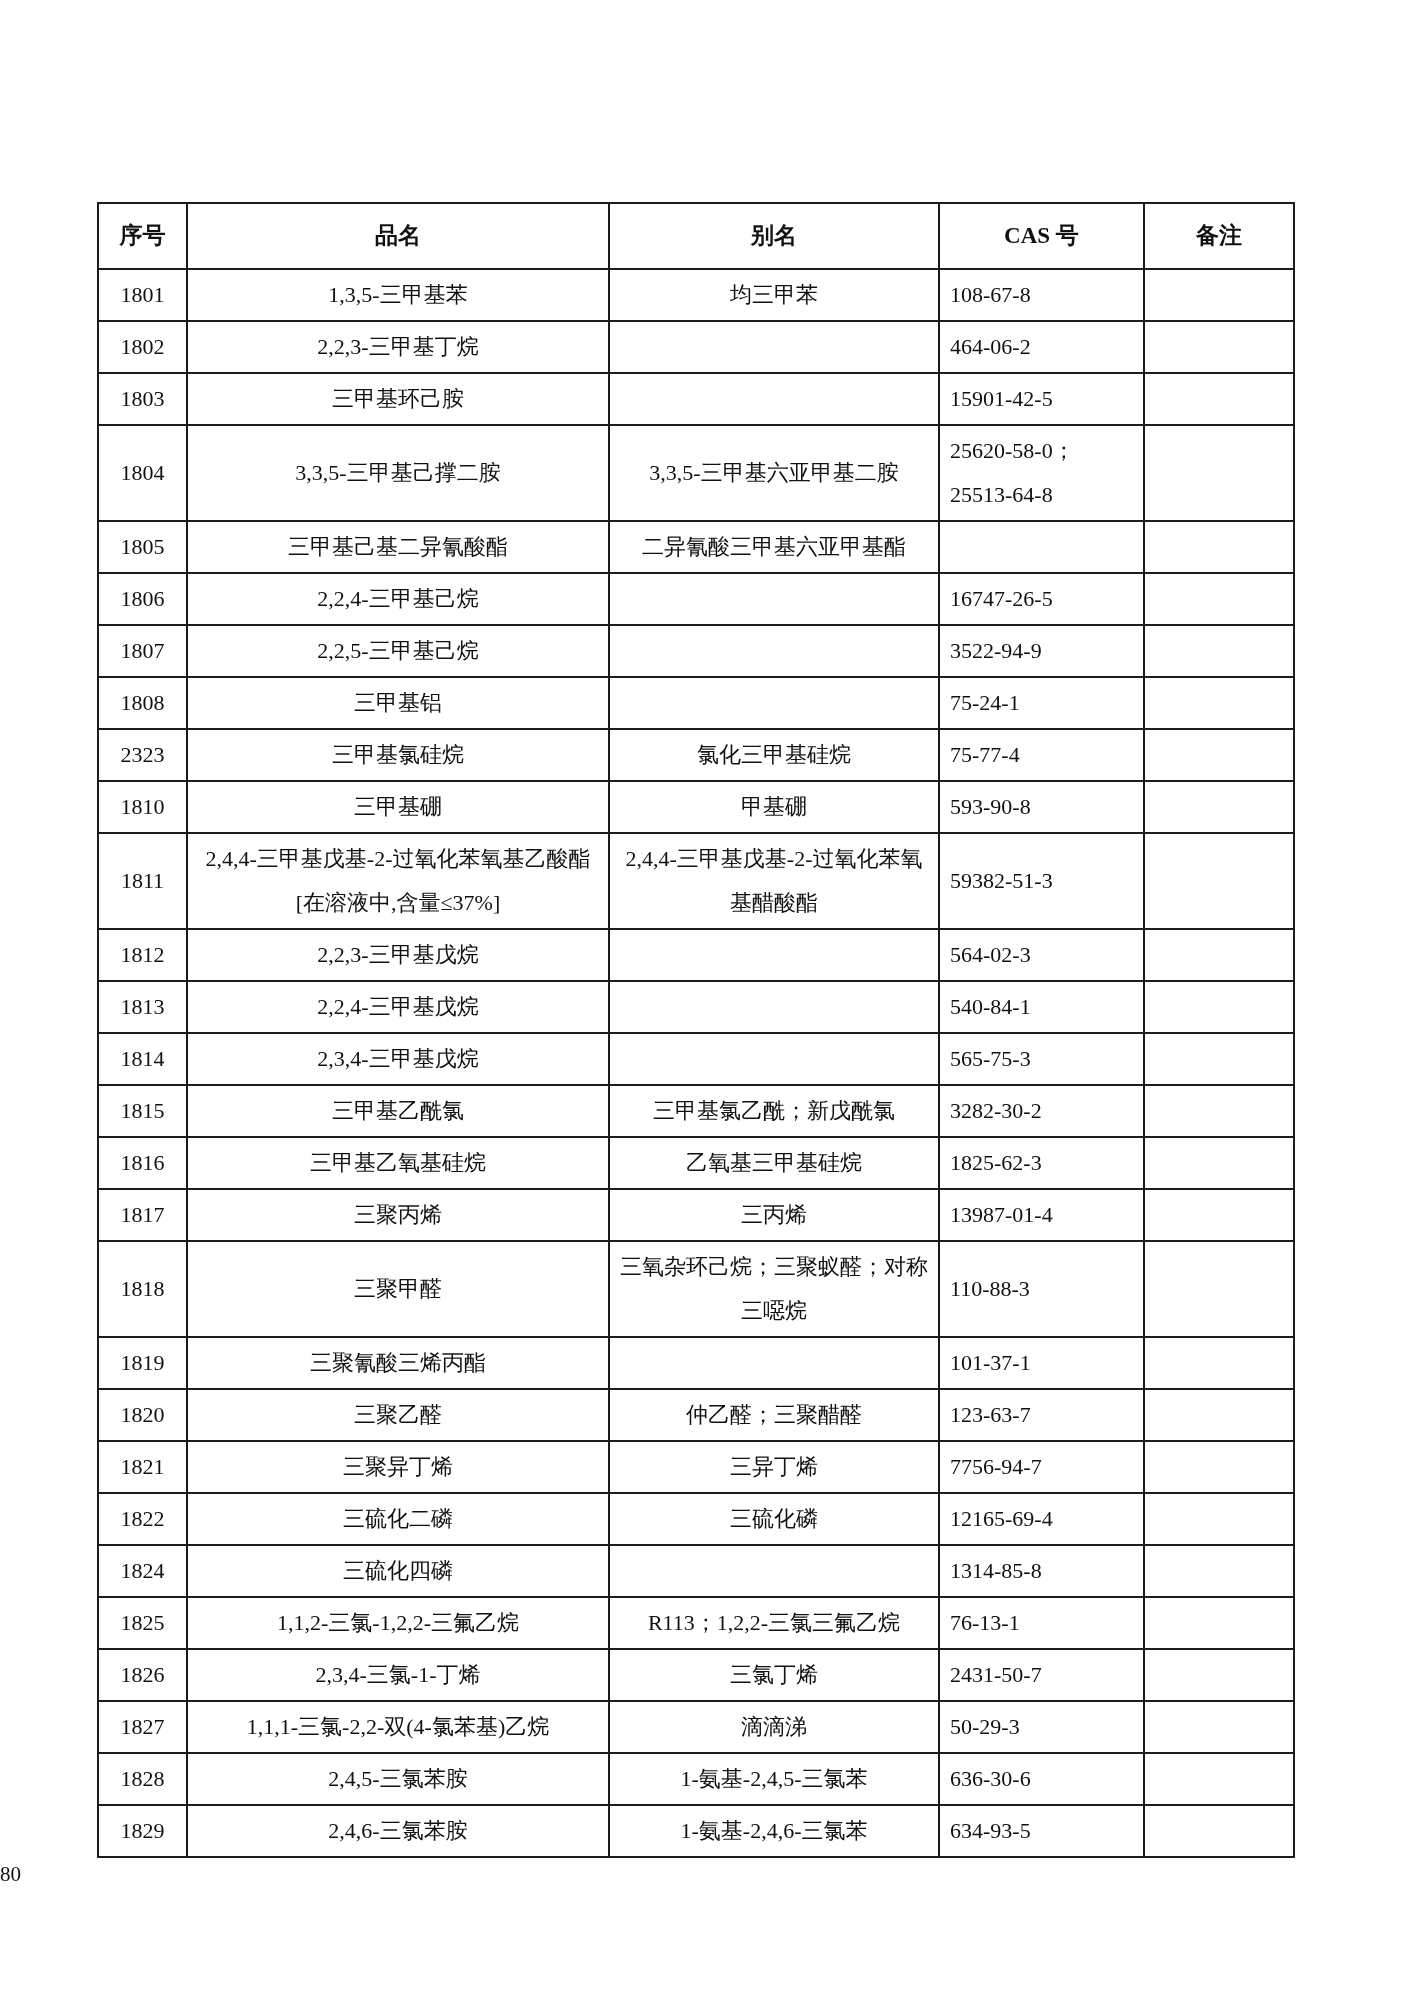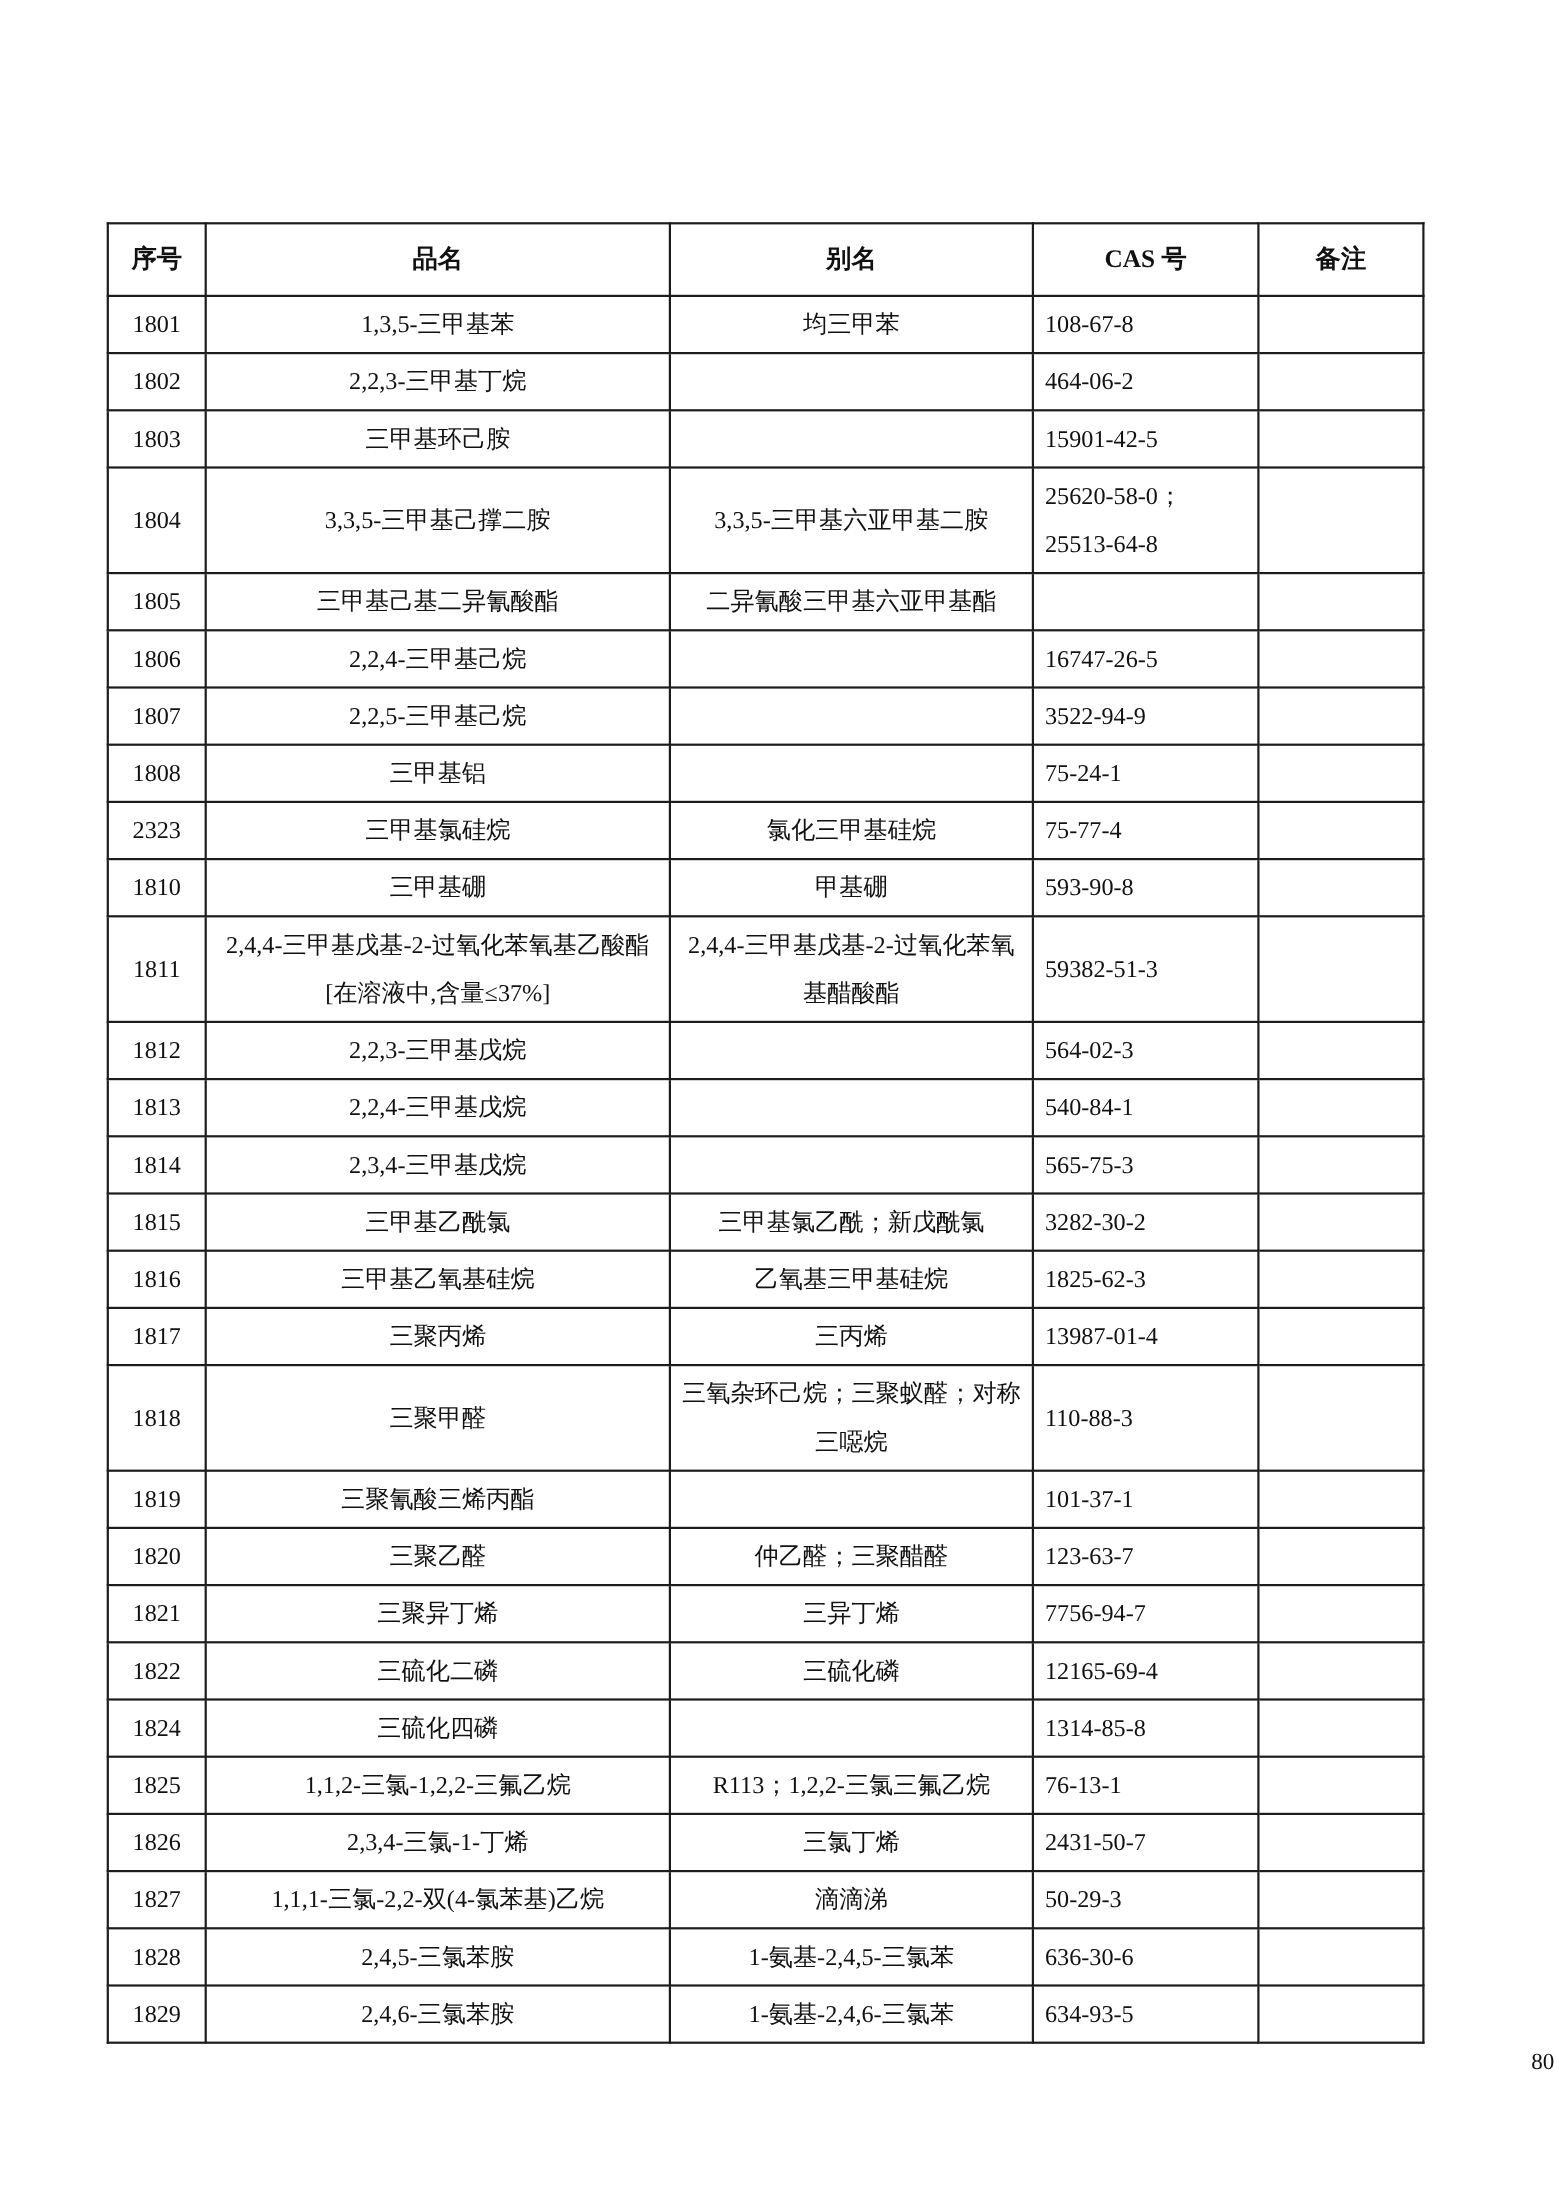--- a/index.html
+++ b/index.html
@@ -62,21 +62,21 @@
   }
   td.c-note {
     text-align: center;
   }
   tr.data-row { height: 52px; }
   .footer-pageno {
     position: absolute;
     top: 1862px;
     left: 0;
     width: 1413px;
-    text-align: right;
+    text-align: left;
     font-size: 21px;
     color: #111111;
   }
 </style>
 </head>
 <body>
 
 <div class="page">
 
   <table class="catalog">

